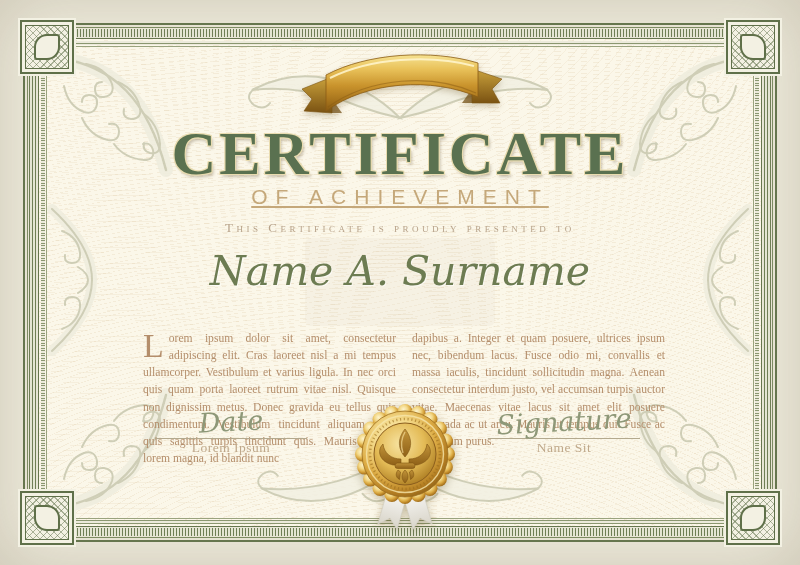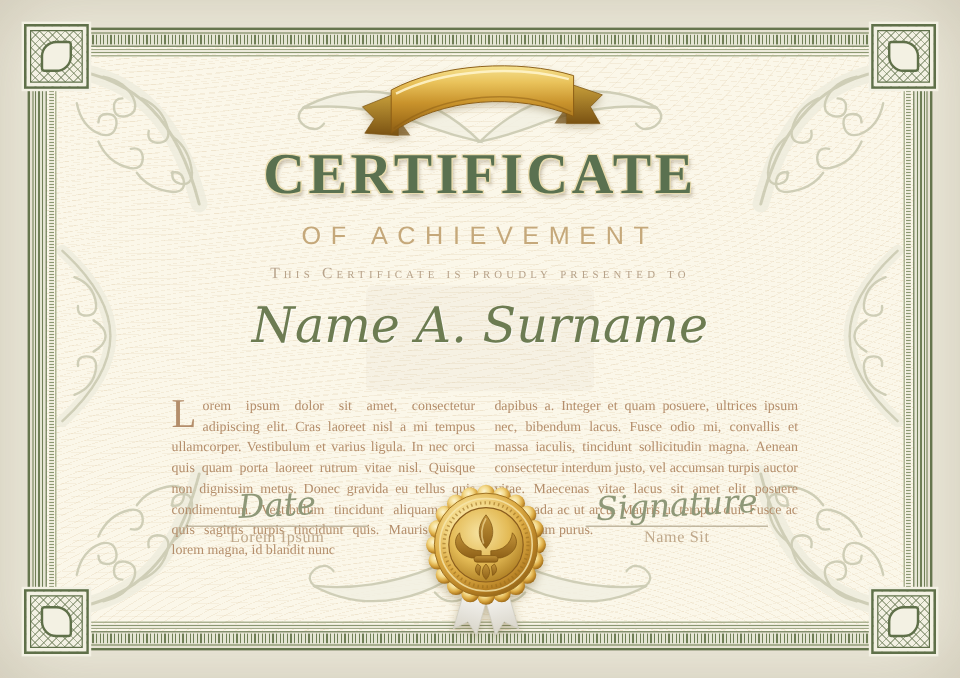--- a/index.html
+++ b/index.html
@@ -48,27 +48,28 @@
 
   
   .watermark{
     position:absolute;left:305px;top:238px;width:190px;height:88px;
     background:rgba(205,195,172,.10);border-radius:6px;
   }
 
   
   .t-center{position:absolute;left:0;right:0;text-align:center;}
   .title{
-    top:118px;font-size:48px;font-weight:bold;letter-spacing:3px;color:#5a7150;
+    top:118px;font-size:62px;font-weight:bold;letter-spacing:3px;color:#5a7150;
     font-family:"Liberation Serif",serif;
     text-shadow:-1px -1px 0 #e9dcb0,1px -1px 0 #e9dcb0,-1px 1px 0 #e9dcb0,1px 1px 0 #e9dcb0,2px 3px 3px rgba(90,70,40,.30);
   }
   .subtitle{
     top:185px;font-size:21px;letter-spacing:8px;color:#c5a87a;
     font-family:"Liberation Sans",sans-serif;
+    text-decoration:underline;
   }
   .presented{
     top:220px;font-size:13px;letter-spacing:3.5px;color:#b7a289;
     font-variant:small-caps;font-family:"Liberation Serif",serif;
   }
   .recipient{
     top:247px;font-size:41px;font-style:italic;color:#6d7c52;
     font-family:"DejaVu Serif",serif;
     text-shadow:1px 1px 0 rgba(255,255,255,.6);
   }

